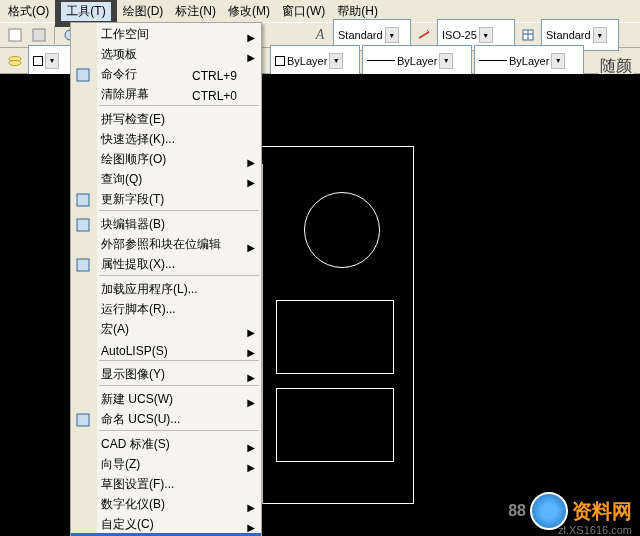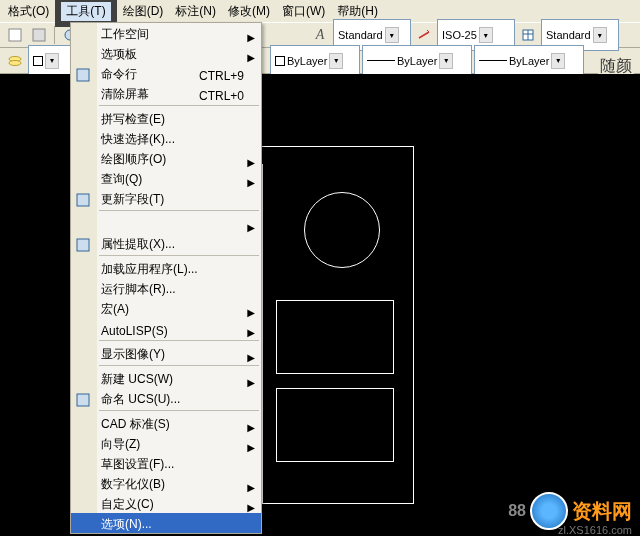--- a/index.html
+++ b/index.html
@@ -9,21 +9,21 @@
 .menu-item.active { border: 6px solid #404040; background: #d6e5f5; padding: 1px 5px; }
 .toolbar1 { background: #ece9d8; height: 26px; display: flex; align-items: center; border-top: 1px solid #fff; border-bottom: 1px solid #aca899; padding-left: 4px; gap: 2px; }
 .toolbar2 { background: #ece9d8; height: 26px; display: flex; align-items: center; border-bottom: 1px solid #aca899; padding-left: 4px; gap: 2px; }
 .tb-btn { width: 22px; height: 22px; display: inline-flex; align-items: center; justify-content: center; cursor: pointer; }
 .tb-sep { width: 1px; height: 18px; background: #aca899; margin: 0 2px; }
 .combo { background: #fff; border: 1px solid #7f9db9; height: 32px; font-size: 11px; display: inline-flex; align-items: center; padding: 0 2px 0 4px; gap: 2px; }
 .combo .arrow { width: 14px; height: 16px; background: #e8e8e8; border: 1px solid #bbb; display: inline-flex; align-items: center; justify-content: center; font-size: 8px; }
 .dropdown { position: absolute; left: 70px; top: 22px; width: 192px; background: #f5f4f0; border: 1px solid #aca899; box-shadow: 2px 2px 3px rgba(0,0,0,0.3); z-index: 100; }
 .dd-strip { position: absolute; left: 0; top: 0; bottom: 0; width: 26px; background: #ece9d8; }
 .dd-item { position: relative; height: 20px; display: flex; align-items: flex-end; font-size: 12px; padding-left: 30px; padding-right: 24px; cursor: default; }
-.dd-item .shortcut { position: absolute; right: 17px; }
+.dd-item .shortcut { position: absolute; right: 24px; }
 .dd-item .sub { position: absolute; right: 6px; font-size: 10px; }
 .dd-item.selected { background: #316ac5; color: #fff; }
 .dd-sep { height: 5px; position: relative; }
 .dd-sep::after { content: ""; position: absolute; left: 28px; right: 2px; top: 2px; height: 1px; background: #c0bdb0; }
 .dd-icon { position: absolute; left: 4px; width: 16px; height: 16px; display: flex; align-items: center; justify-content: center; font-size: 12px; }
 .canvas { position: absolute; top: 74px; left: 0; right: 0; bottom: 0; background: #000; }
 .shape { position: absolute; border: 1px solid #fff; }
 .circle { border-radius: 50%; }
 .footer-logo { position: absolute; right: 8px; bottom: 6px; display: flex; align-items: center; gap: 4px; text-align: center; }
 .logo-badge { width: 38px; height: 38px; border-radius: 50%; background: radial-gradient(circle, #5bb5ff 30%, #1a6bb8 100%); border: 2px solid #fff; }
@@ -167,20 +167,29 @@
       <div class="dd-item">
         <span class="dd-icon">
           <svg width="14" height="14">
             <rect x="1" y="1" width="12" height="12" fill="#cde" stroke="#369"></rect>
           </svg>
         </span>
         <span>更新字段(T)</span>
       </div>
       <div class="dd-sep"></div>
       <div class="dd-item">
+        <span class="dd-icon">
+          <svg width="14" height="14">
+            <rect x="1" y="1" width="12" height="12" fill="#cde" stroke="#369"></rect>
+          </svg>
+        </span>
+        <span>块编辑器(B)</span>
+      </div>
+      <div class="dd-item">
+        <span>外部参照和块在位编辑</span>
         <span class="sub">▶</span>
       </div>
       <div class="dd-item">
         <span class="dd-icon">
           <svg width="14" height="14">
             <rect x="1" y="1" width="12" height="12" fill="#cde" stroke="#369"></rect>
           </svg>
         </span>
         <span>属性提取(X)...</span>
       </div>

